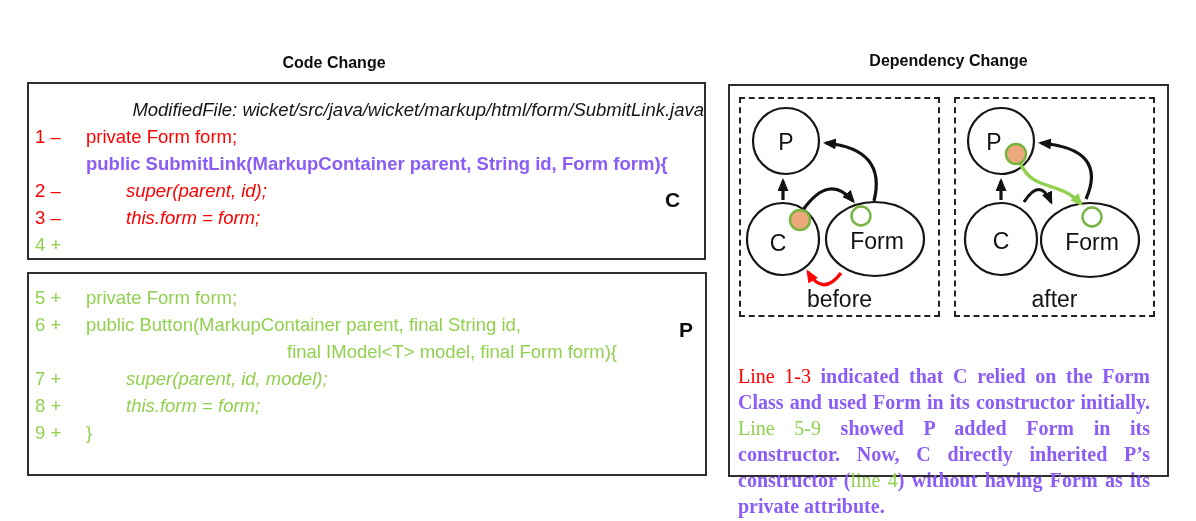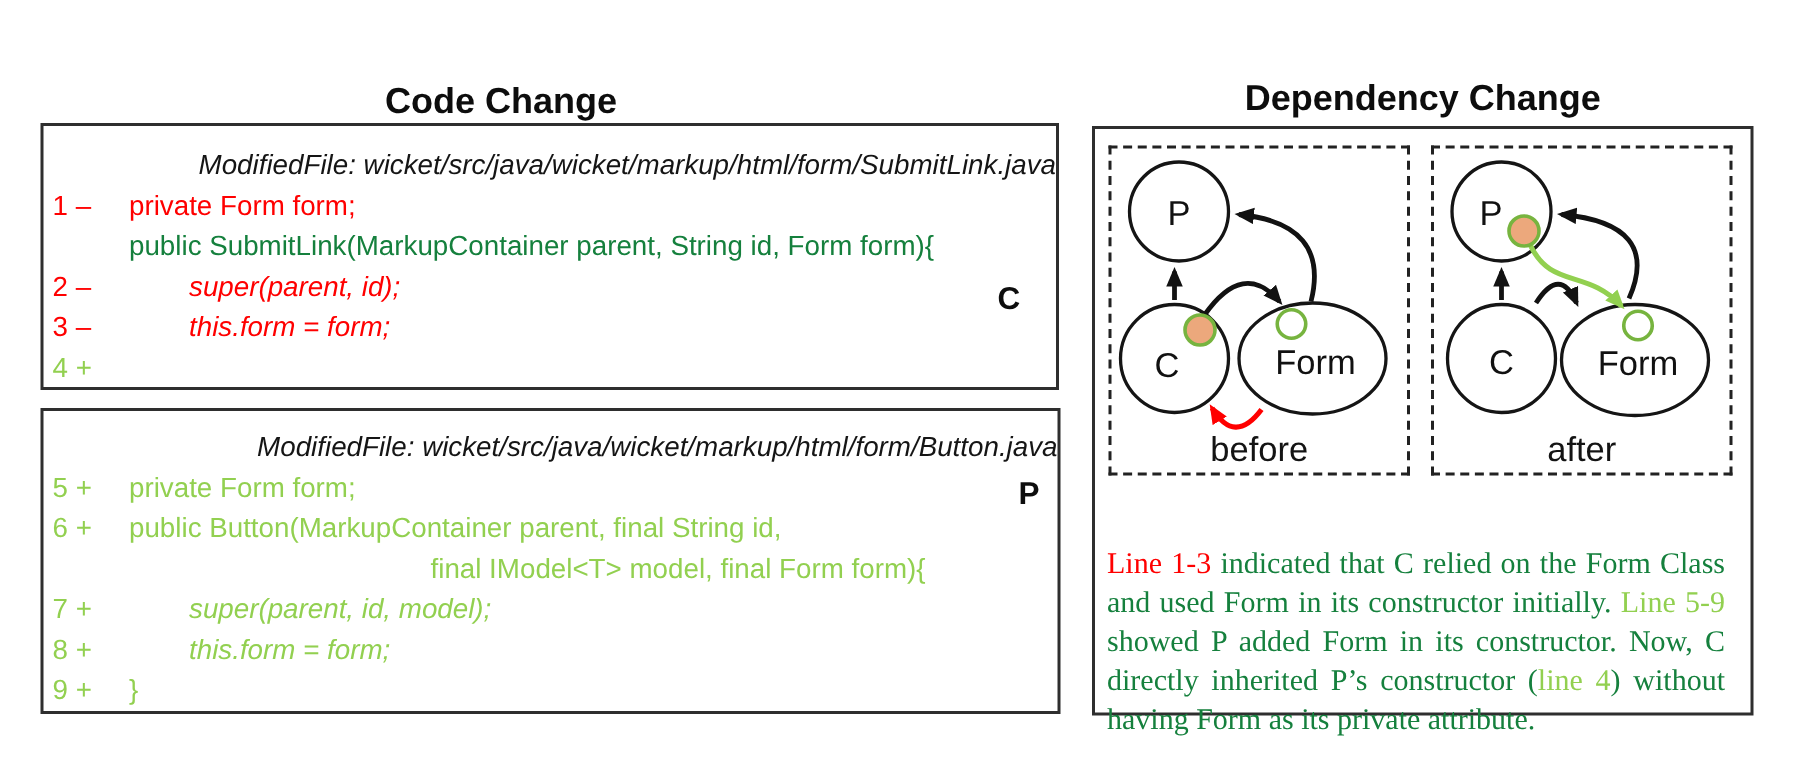--- a/index.html
+++ b/index.html
@@ -15,21 +15,21 @@
     position:relative;
     width:1196px;height:521px;
     background:#ffffff;
     font-family:"Liberation Sans","DejaVu Sans",sans-serif;
     overflow:hidden;
   }
   .section-title{
     position:absolute;
     text-align:center;
     font-weight:bold;
-    font-size:24px;
+    font-size:16px;
     color:#0d0d0d;
   }
   #title-code{left:27px;top:54px;width:614px;}
   #title-dep{left:728px;top:52px;width:441px;}
 
   .codebox{
     position:absolute;
     left:27px;
     border:2px solid #2e2e2e;
     background:#fff;
@@ -47,21 +47,21 @@
     white-space:pre;
   }
   .code-row{position:relative;height:27px;font-size:18.5px;}
   .code-row span{position:absolute;top:0;line-height:27px;white-space:pre;}
   .code-row .ln{left:6px;}
   .code-row .ind0{left:57px;}
   .code-row .ind1{left:97px;font-style:italic;}
   .code-row .ind2{left:258px;}
   .removed{color:var(--removed);}
   .added{color:var(--added);}
-  .plain{color:#15803d;}
+  .plain{color:#8b5cf6;font-weight:bold;}
 
   .class-label{
     position:absolute;
     font-weight:bold;
     font-size:21px;
     color:#0d0d0d;
   }
   #class-label-c{left:636px;top:104px;}
   #class-label-p{left:650px;top:44px;}
 
@@ -142,21 +142,20 @@
           <span class="ind1 removed">this.form = form;</span>
         </div>
         <div class="code-row">
           <span class="ln added">4 +</span>
         </div>
       </div>
     <div class="class-label" id="class-label-c">C</div>
   </div>
 
   <div class="codebox" id="codebox-2">
-    <div class="file-row">ModifiedFile: wicket/src/java/wicket/markup/html/form/Button.java</div>
     <div>
         <div class="code-row">
           <span class="ln added">5 +</span>
           <span class="ind0 added">private Form form;</span>
         </div>
         <div class="code-row">
           <span class="ln added">6 +</span>
           <span class="ind0 added">public Button(MarkupContainer parent, final String id,</span>
         </div>
         <div class="code-row">

